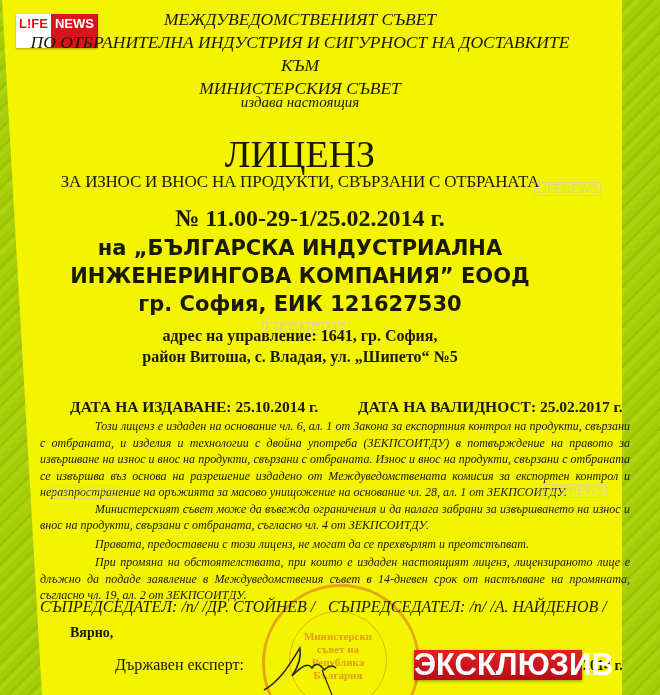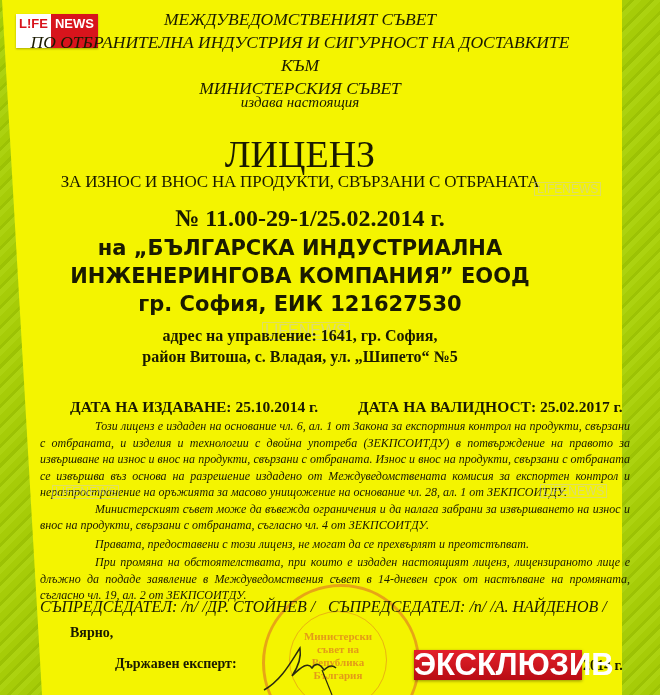--- a/index.html
+++ b/index.html
@@ -47,21 +47,21 @@
       font-style: italic; font-size: 12px; line-height: 16.5px; text-align: justify;
     }
     .body-text p { margin: 0; text-indent: 55px; }
     .body-text p.gap { margin-top: 2px; }
     .sig-row {
       position: absolute; top: 598px; left: 40px; width: 600px;
       font-style: italic; font-size: 16px;
     }
     .sig-row span { position: absolute; white-space: nowrap; }
     .vyarno { position: absolute; top: 625px; left: 70px; font-weight: bold; font-size: 14px; text-align: right; }
-    .expert { position: absolute; top: 656px; left: 115px; font-weight: bold; font-size: 14px; }
+    .expert { position: absolute; top: 656px; left: 115px; font-weight: normal; font-size: 16px; }
     .year { position: absolute; top: 658px; left: 583px; font-weight: bold; font-size: 14px; }
     .stamp {
       position: absolute; left: 262px; top: 584px; width: 152px; height: 152px;
       border-radius: 50%; border: 3px solid rgba(220,100,40,0.55);
     }
     .stamp-inner {
       position: absolute; left: 24px; top: 24px; width: 98px; height: 98px;
       border-radius: 50%; border: 1.5px solid rgba(220,100,40,0.45);
       text-align: center; color: rgba(215,95,40,0.6);
       font-size: 11px; font-weight: bold; line-height: 13px; padding-top: 18px; box-sizing: border-box;

